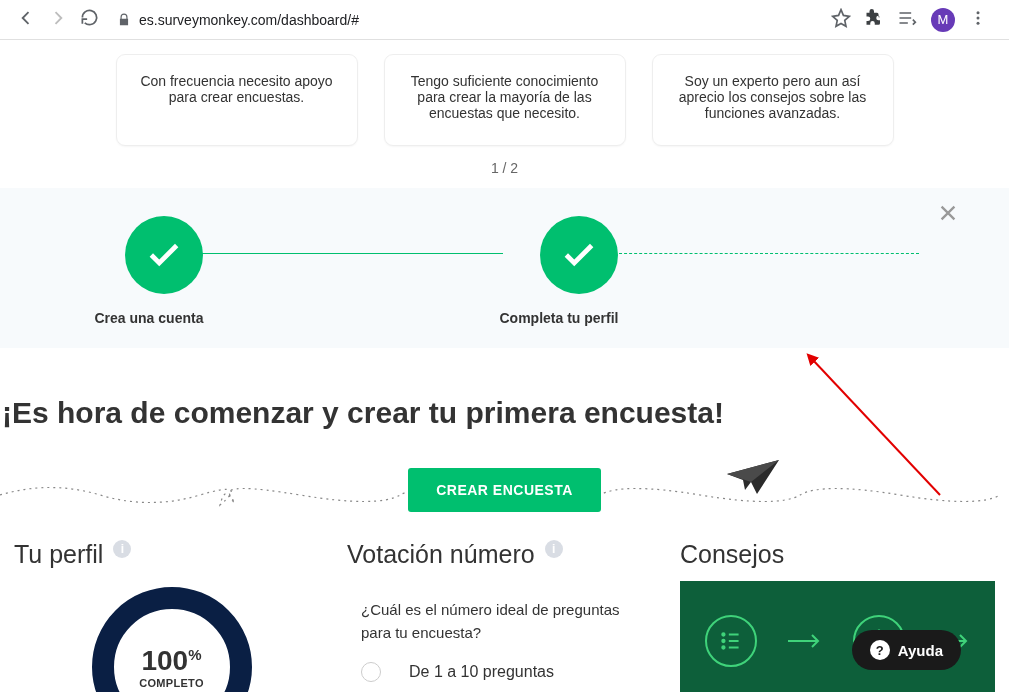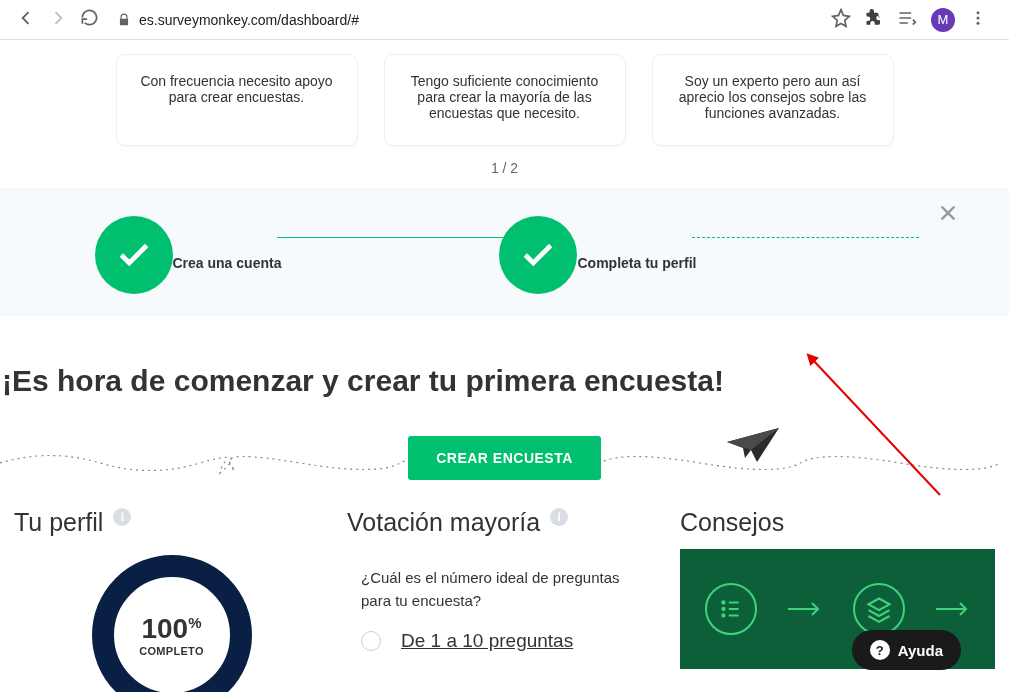--- a/index.html
+++ b/index.html
@@ -22,21 +22,21 @@
   .viewport::-webkit-scrollbar-thumb { background: #b0b0b0; }
   
   .cards-row { display: flex; justify-content: center; gap: 26px; padding: 14px 0 8px; }
   .card { width: 242px; background: #fff; border: 1px solid #eee; border-radius: 9px; padding: 18px 14px 24px; text-align: center; font-size: 14px; color: #333; box-shadow: 0 1px 2px rgba(0,0,0,0.04); }
   .pager { text-align: center; font-size: 14px; color: #666; padding: 6px 0 12px; }
   
   
   .steps-section { background: #f7fafc; padding: 28px 0 22px; position: relative; }
   .close-x { position: absolute; top: 14px; right: 50px; width: 22px; height: 22px; cursor: pointer; color: #888; }
   .steps-row { display: flex; justify-content: center; align-items: center; width: 820px; margin: 0 auto; }
-  .step { display: flex; flex-direction: row; align-items: center; position: relative; }
+  .step { display: flex; flex-direction: column; align-items: flex-end; position: relative; }
   .step-circle { width: 78px; height: 78px; border-radius: 50%; display: flex; align-items: center; justify-content: center; }
   .step-circle.done { background: #00BF6F; }
   .step-circle.todo { background: #fff; border: 1.5px dashed #00BF6F; }
   .step-label { margin-top: 16px; font-size: 14px; font-weight: 700; color: #333; }
   .step-label.active { color: #00BF6F; }
   .connector { flex: 1; height: 0; border-top: 1.5px solid #00BF6F; margin: 0 -4px; position: relative; top: -18px; }
   .connector.dashed { border-top: 1.5px dashed #00BF6F; }
   
   
   .arrow-anno { position: absolute; left: 800px; top: 305px; width: 150px; height: 160px; pointer-events: none; z-index: 10; }
@@ -53,21 +53,21 @@
   .col-h { font-size: 25px; color: #333; font-weight: 400; margin-bottom: 12px; display: flex; align-items: flex-start; gap: 10px; }
   .info-dot { width: 18px; height: 18px; border-radius: 50%; background: #d9dde4; color: #fff; font-size: 12px; display: inline-flex; align-items: center; justify-content: center; font-weight: 700; }
   
   .gauge { width: 160px; height: 160px; margin: 18px auto 0; position: relative; }
   .gauge-ring { width: 160px; height: 160px; border-radius: 50%; border: 22px solid #0a1f44; display: flex; flex-direction: column; align-items: center; justify-content: center; }
   .gauge-val { font-size: 28px; font-weight: 700; color: #333; }
   .gauge-pct { font-size: 15px; font-weight: 700; vertical-align: super; }
   .gauge-lbl { font-size: 11px; font-weight: 700; color: #333; letter-spacing: 0.3px; text-align: center; }
   
   .poll-q { font-size: 15px; color: #333; padding: 18px 14px 10px; line-height: 1.5; }
-  .poll-opt { display: flex; align-items: center; gap: 20px; padding: 8px 14px; font-size: 19px; color: #333; text-decoration: underline; }
+  .poll-opt { display: flex; align-items: center; gap: 28px; padding: 8px 14px; font-size: 16px; color: #333; }
   .radio { width: 20px; height: 20px; border: 1.5px solid #ccc; border-radius: 50%; }
   
   .tips-box { background: #0d5f3a; height: 120px; position: relative; display:flex; align-items:center; justify-content:space-around; padding: 0 10px; }
   .tip-circ { width: 52px; height: 52px; border: 2px solid #3fd37a; border-radius: 50%; display:flex; align-items:center; justify-content:center; }
   .tip-arrow { color: #3fd37a; }
   
   .help-fab { position: fixed; right: 48px; bottom: 22px; background: #1a1a1a; color: #fff; border-radius: 999px; padding: 10px 18px; display: flex; align-items: center; gap: 8px; font-size: 15px; font-weight: 600; cursor: pointer; z-index: 20; }
   .help-q { width: 20px; height: 20px; border-radius: 50%; background: #fff; color: #1a1a1a; display:flex; align-items:center; justify-content:center; font-size: 13px; font-weight: 900; }
 </style>
 </head>
@@ -186,21 +186,21 @@
       <div class="gauge">
         <div class="gauge-ring">
           <div class="gauge-val"><span>100</span><span class="gauge-pct">%</span></div>
           <div class="gauge-lbl">COMPLETO</div>
         </div>
       </div>
     </div>
 
     <div class="col">
       <div class="col-h">
-        <span>Votación mayoría</span>
+        <span>Votación número</span>
         <span class="info-dot">i</span>
       </div>
       <div class="poll-q">¿Cuál es el número ideal de preguntas para tu encuesta?</div>
       <div class="poll-opt">
         <span class="radio"></span>
         <span>De 1 a 10 preguntas</span>
       </div>
     </div>
 
     <div class="col">

